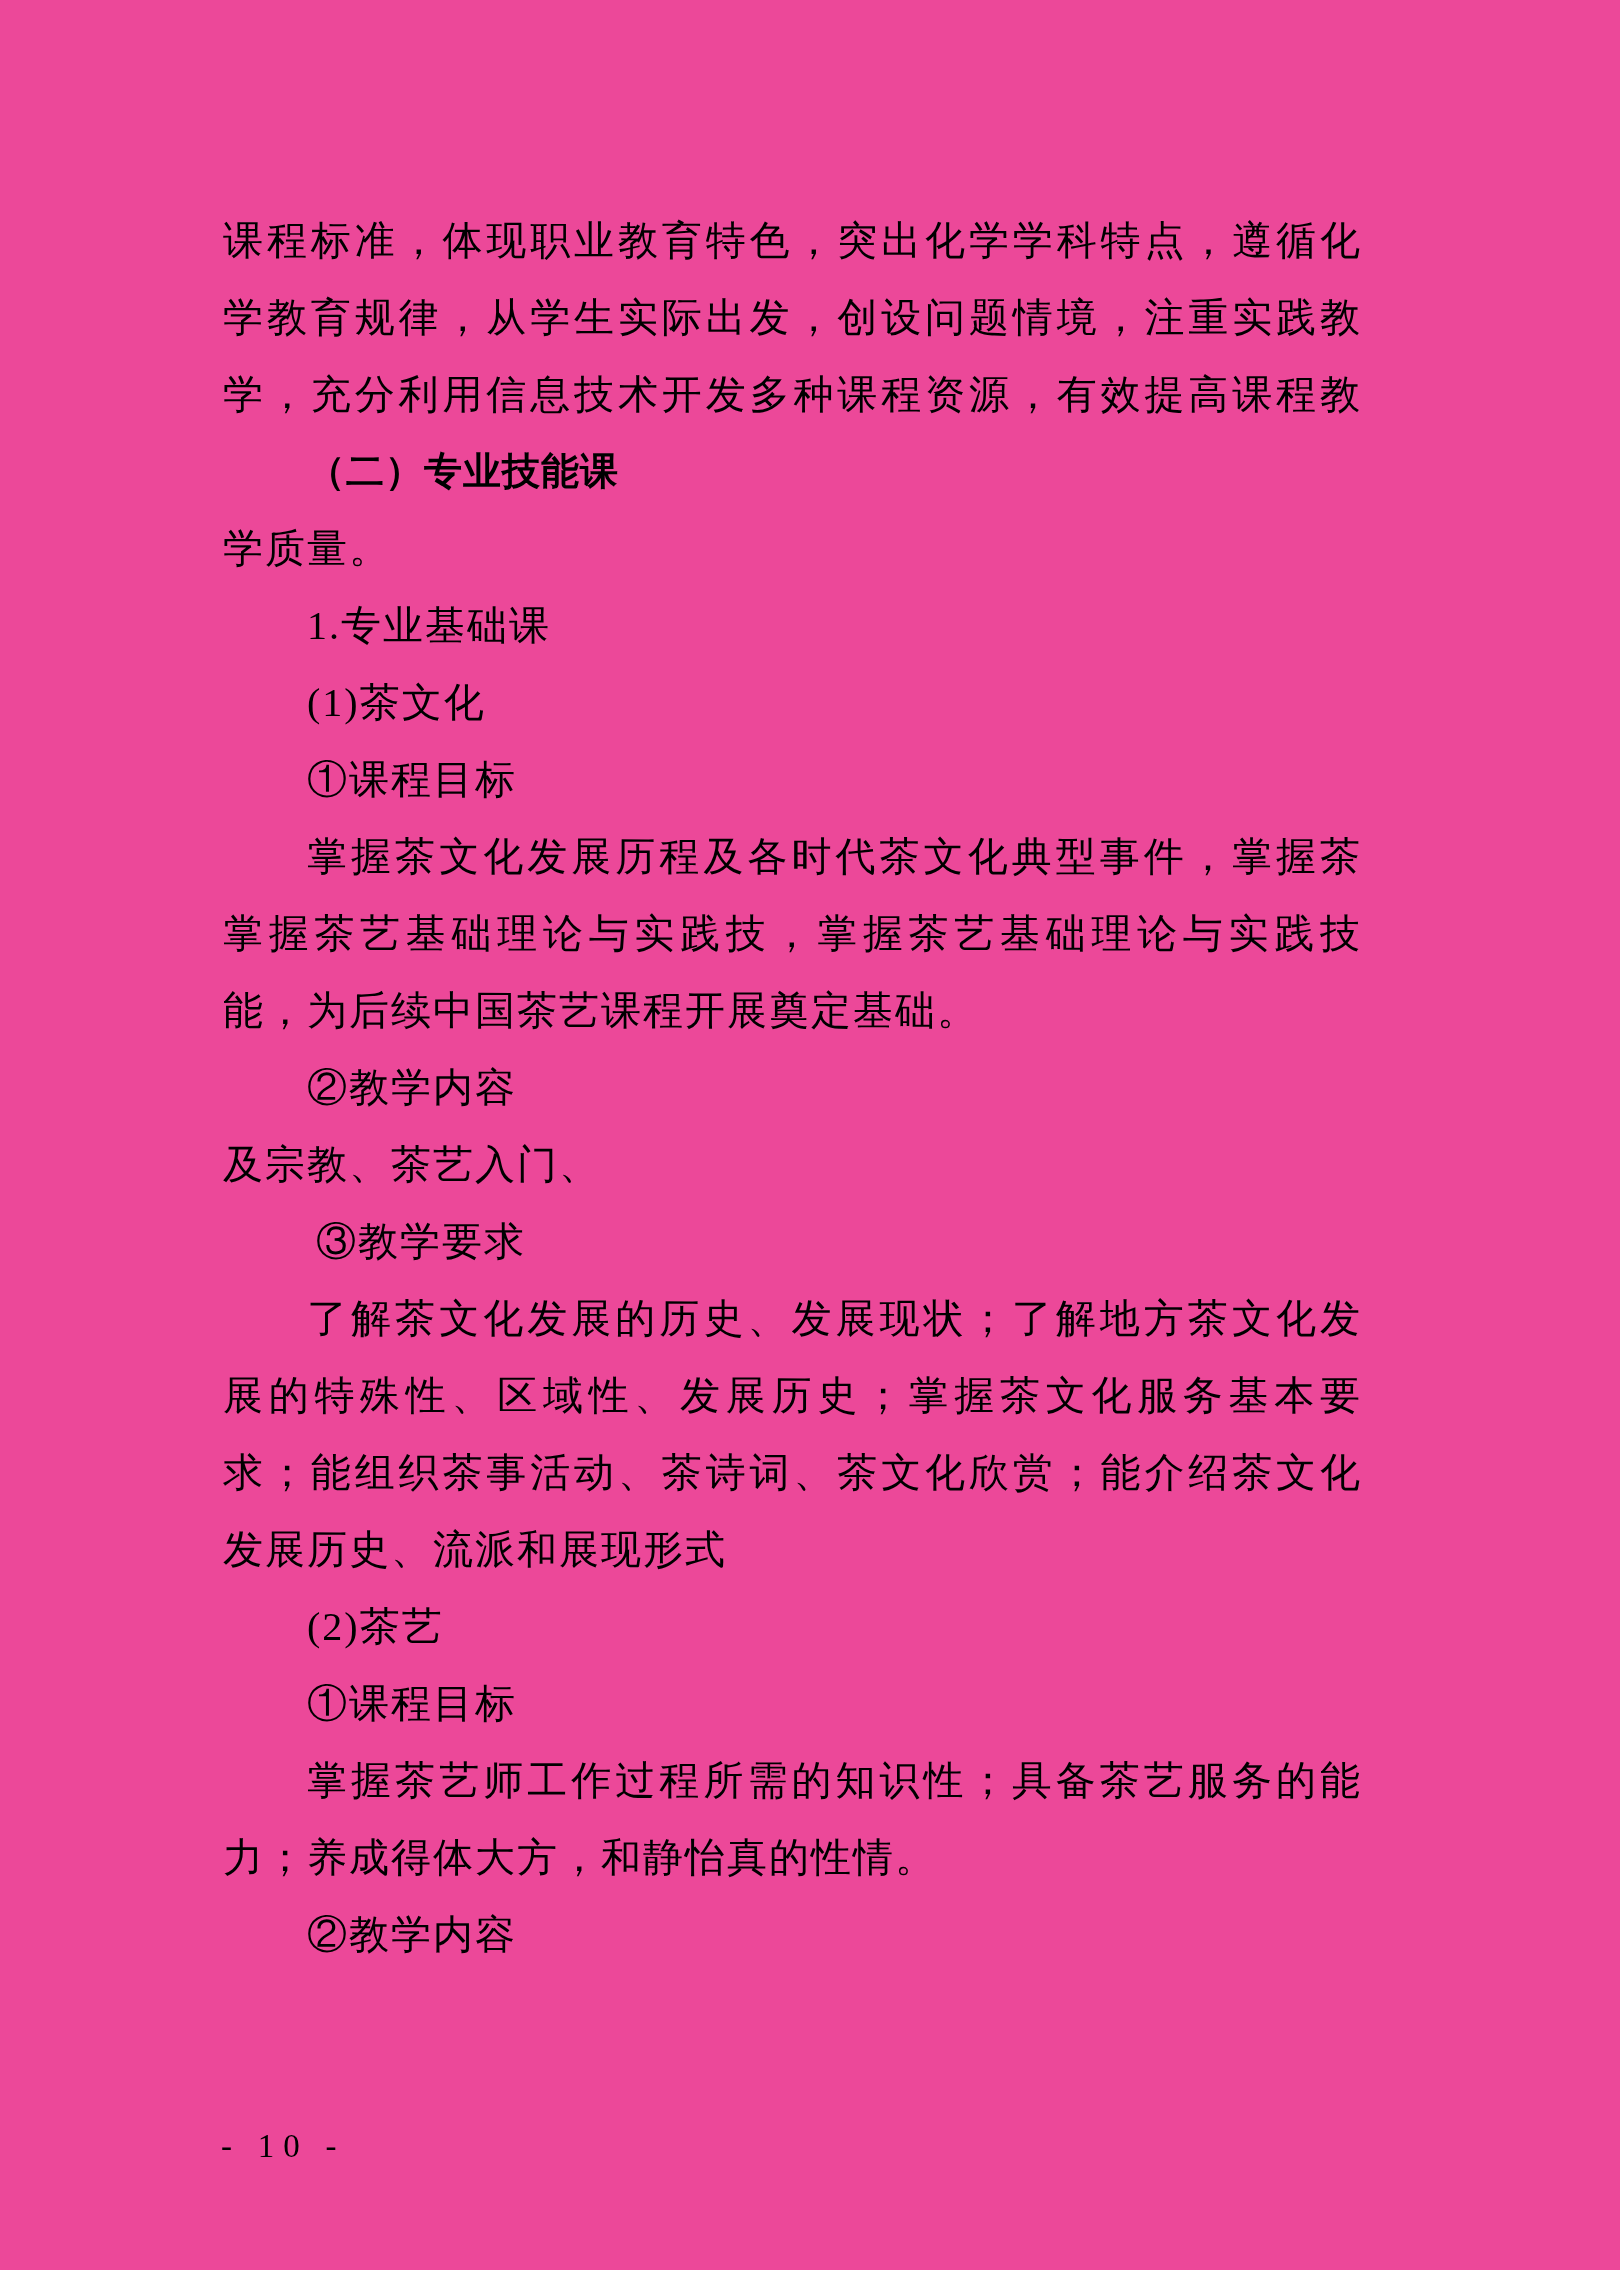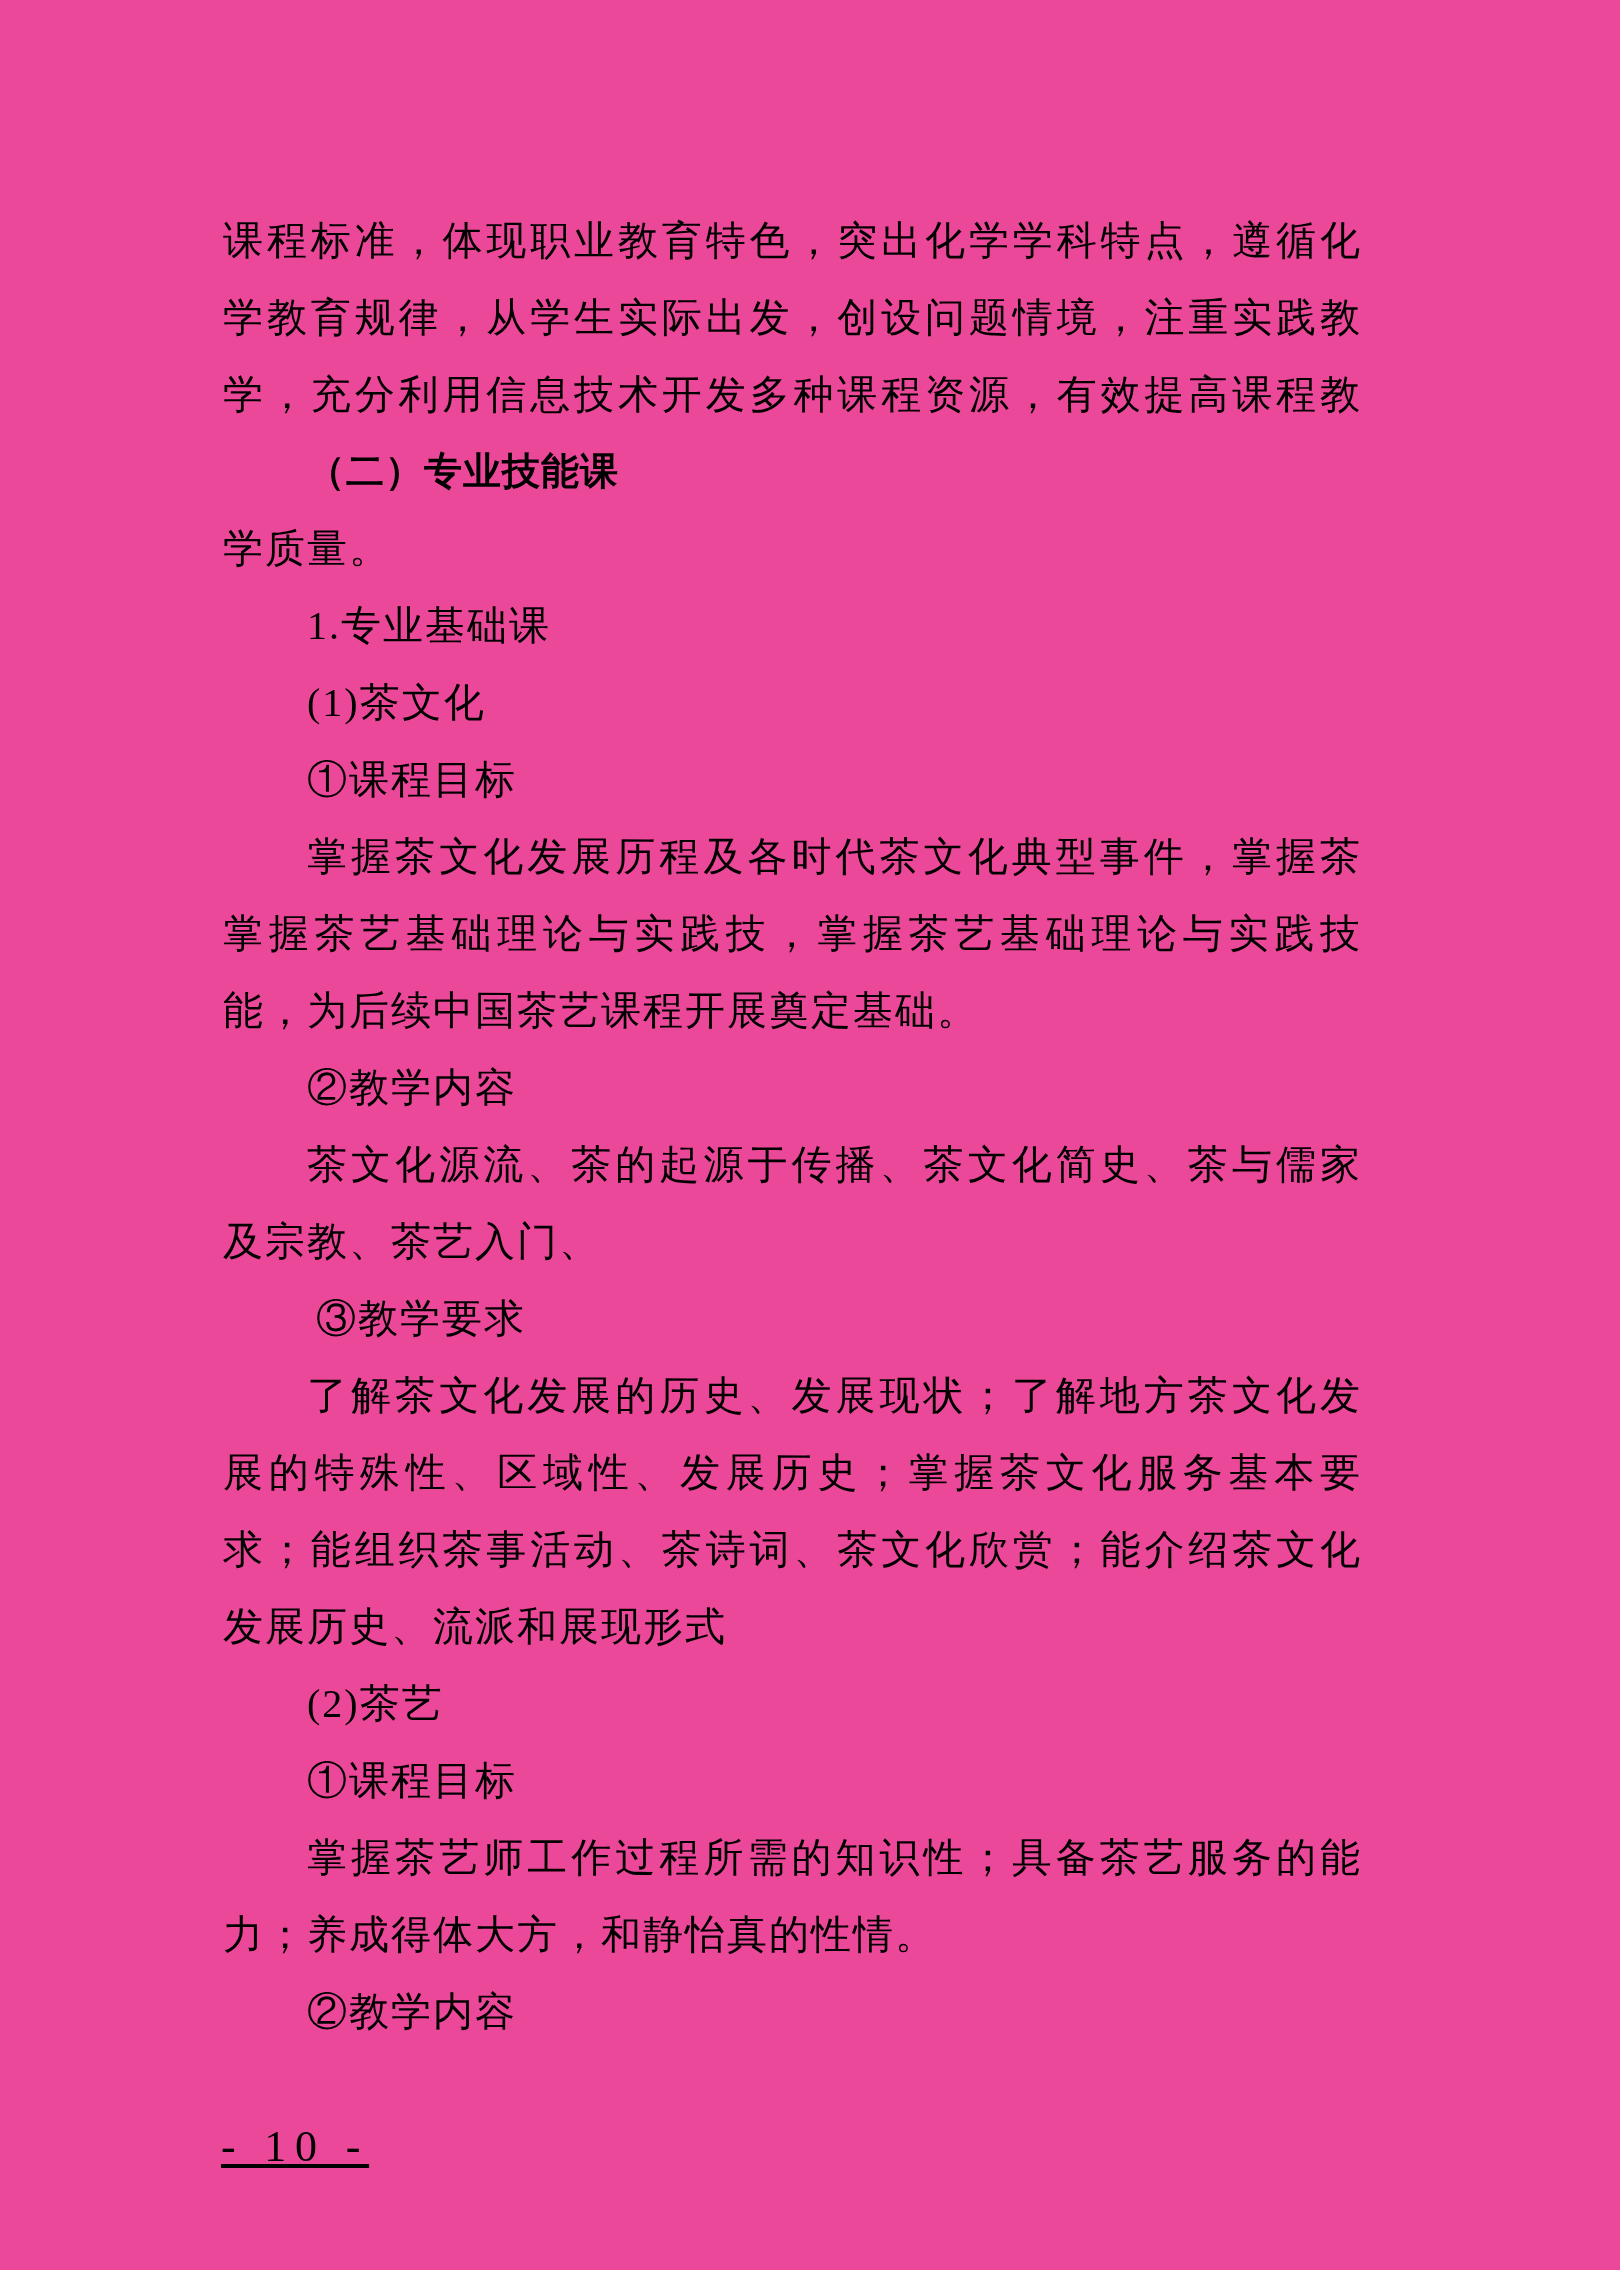--- a/index.html
+++ b/index.html
@@ -39,45 +39,43 @@
     }
     .line.bold {
       font-weight: bold;
       font-size: 38px;
       letter-spacing: 1px;
     }
     .page-number {
       position: absolute;
       left: 221px;
       top: 2117px;
-      font-size: 44px;
+      font-size: 33px;
       line-height: 59px;
       letter-spacing: 8.8px;
       color: #000000;
-      text-decoration: underline;
     }
   </style>
 </head>
 <body>
 
 <div class="page">
   <div class="content" id="lines-container">
       <div class="line full" style="padding-left: 0px;">课程标准，体现职业教育特色，突出化学学科特点，遵循化</div>
       <div class="line full" style="padding-left: 0px;">学教育规律，从学生实际出发，创设问题情境，注重实践教</div>
       <div class="line full" style="padding-left: 0px;">学，充分利用信息技术开发多种课程资源，有效提高课程教</div>
       <div class="line bold" style="padding-left: 84px;">（二）专业技能课</div>
       <div class="line" style="padding-left: 0px;">学质量。</div>
       <div class="line" style="padding-left: 84px;">1.专业基础课</div>
       <div class="line" style="padding-left: 84px;">(1)茶文化</div>
       <div class="line" style="padding-left: 84px;">①课程目标</div>
       <div class="line full" style="padding-left: 84px;">掌握茶文化发展历程及各时代茶文化典型事件，掌握茶</div>
       <div class="line full" style="padding-left: 0px;">掌握茶艺基础理论与实践技，掌握茶艺基础理论与实践技</div>
       <div class="line" style="padding-left: 0px;">能，为后续中国茶艺课程开展奠定基础。</div>
       <div class="line" style="padding-left: 84px;">②教学内容</div>
-      <div class="line full" style="padding-left: 84px;">茶文化源流、茶的起源于传播、茶文化简史、茶与儒家</div>
       <div class="line" style="padding-left: 0px;">及宗教、茶艺入门、</div>
       <div class="line" style="padding-left: 93px;">③教学要求</div>
       <div class="line full" style="padding-left: 84px;">了解茶文化发展的历史、发展现状；了解地方茶文化发</div>
       <div class="line full" style="padding-left: 0px;">展的特殊性、区域性、发展历史；掌握茶文化服务基本要</div>
       <div class="line full" style="padding-left: 0px;">求；能组织茶事活动、茶诗词、茶文化欣赏；能介绍茶文化</div>
       <div class="line" style="padding-left: 0px;">发展历史、流派和展现形式</div>
       <div class="line" style="padding-left: 84px;">(2)茶艺</div>
       <div class="line" style="padding-left: 84px;">①课程目标</div>
       <div class="line full" style="padding-left: 84px;">掌握茶艺师工作过程所需的知识性；具备茶艺服务的能</div>
       <div class="line" style="padding-left: 0px;">力；养成得体大方，和静怡真的性情。</div>

